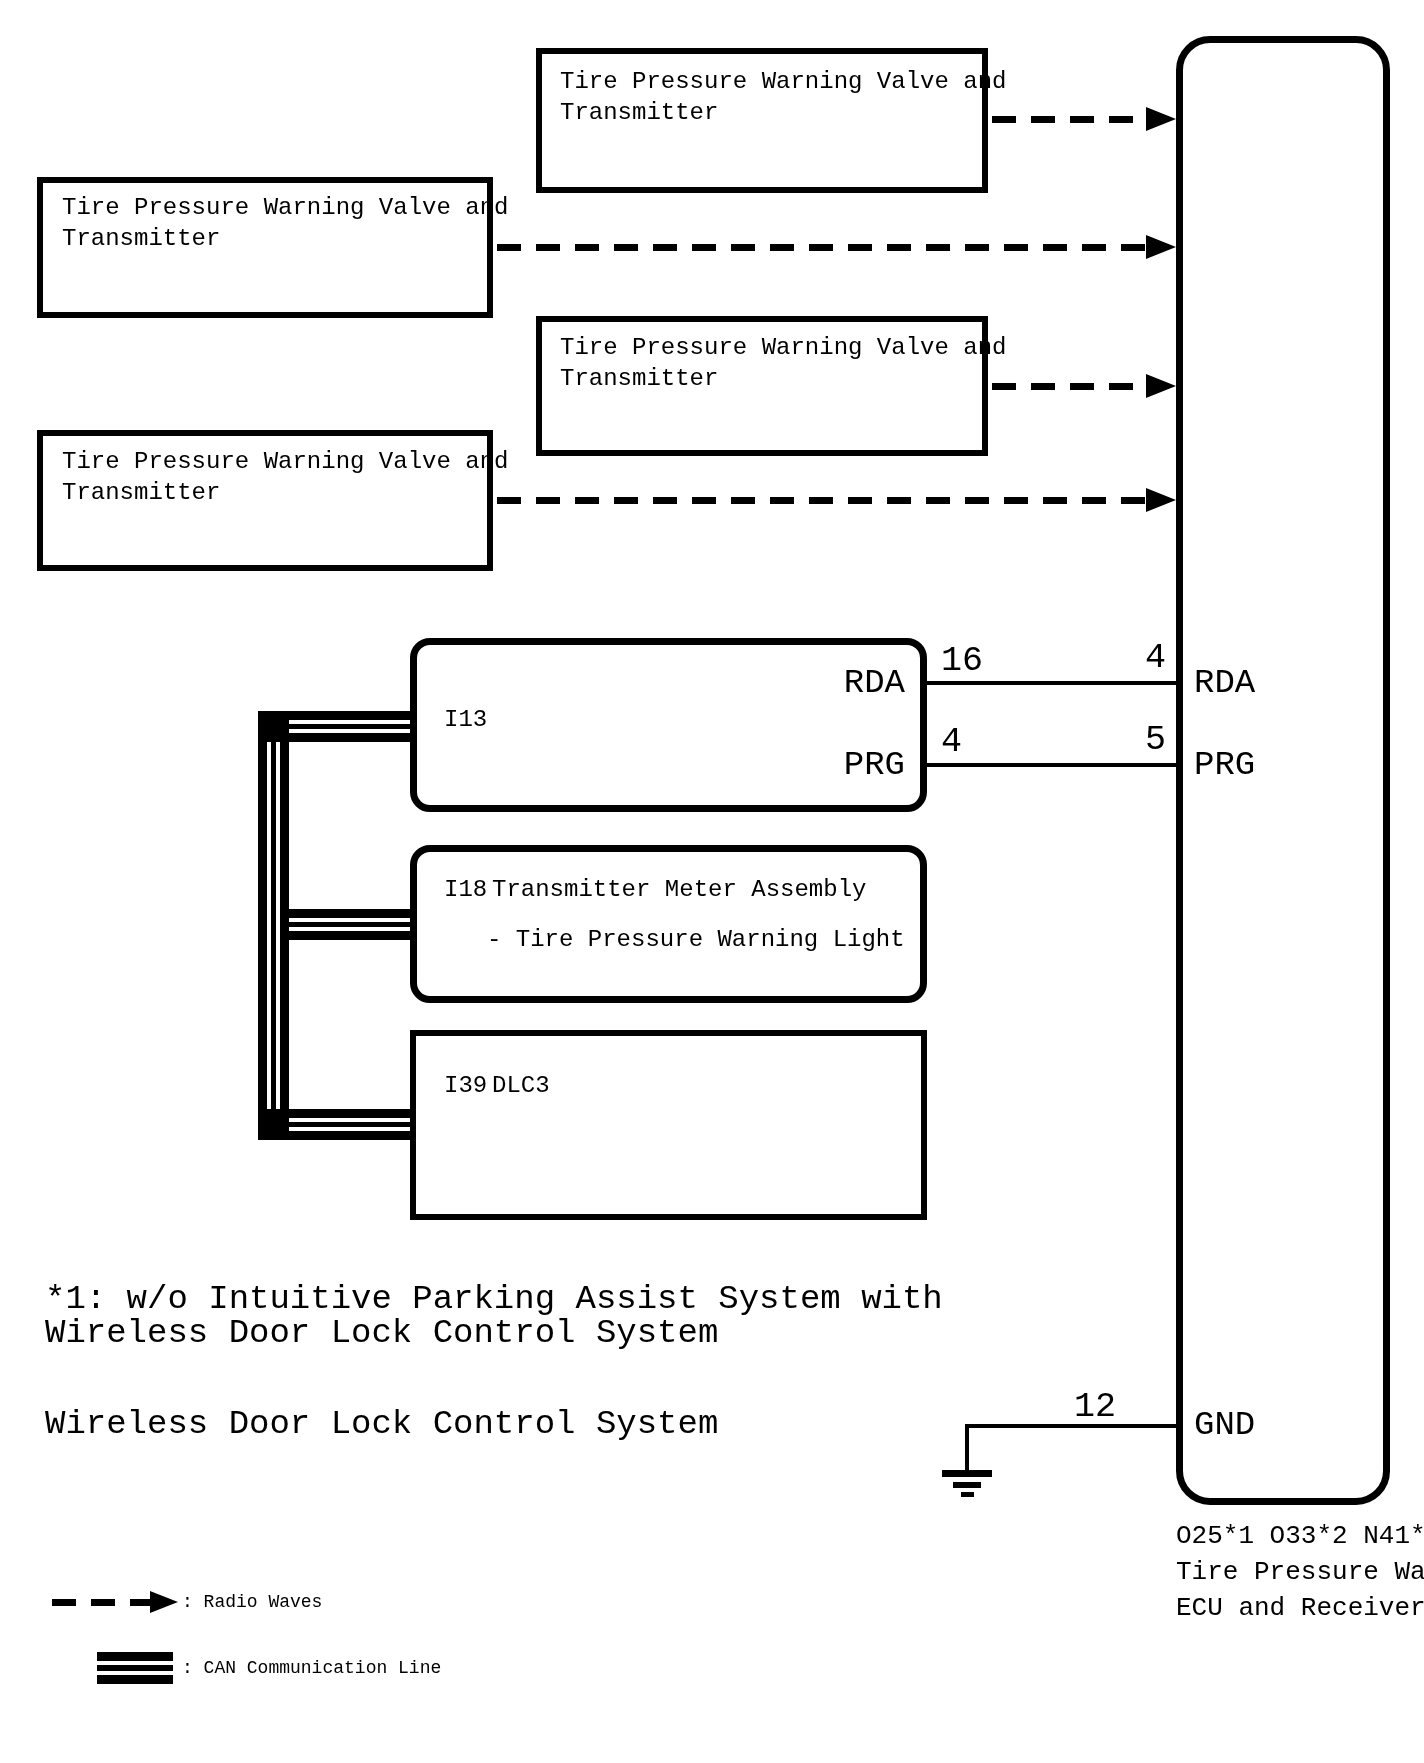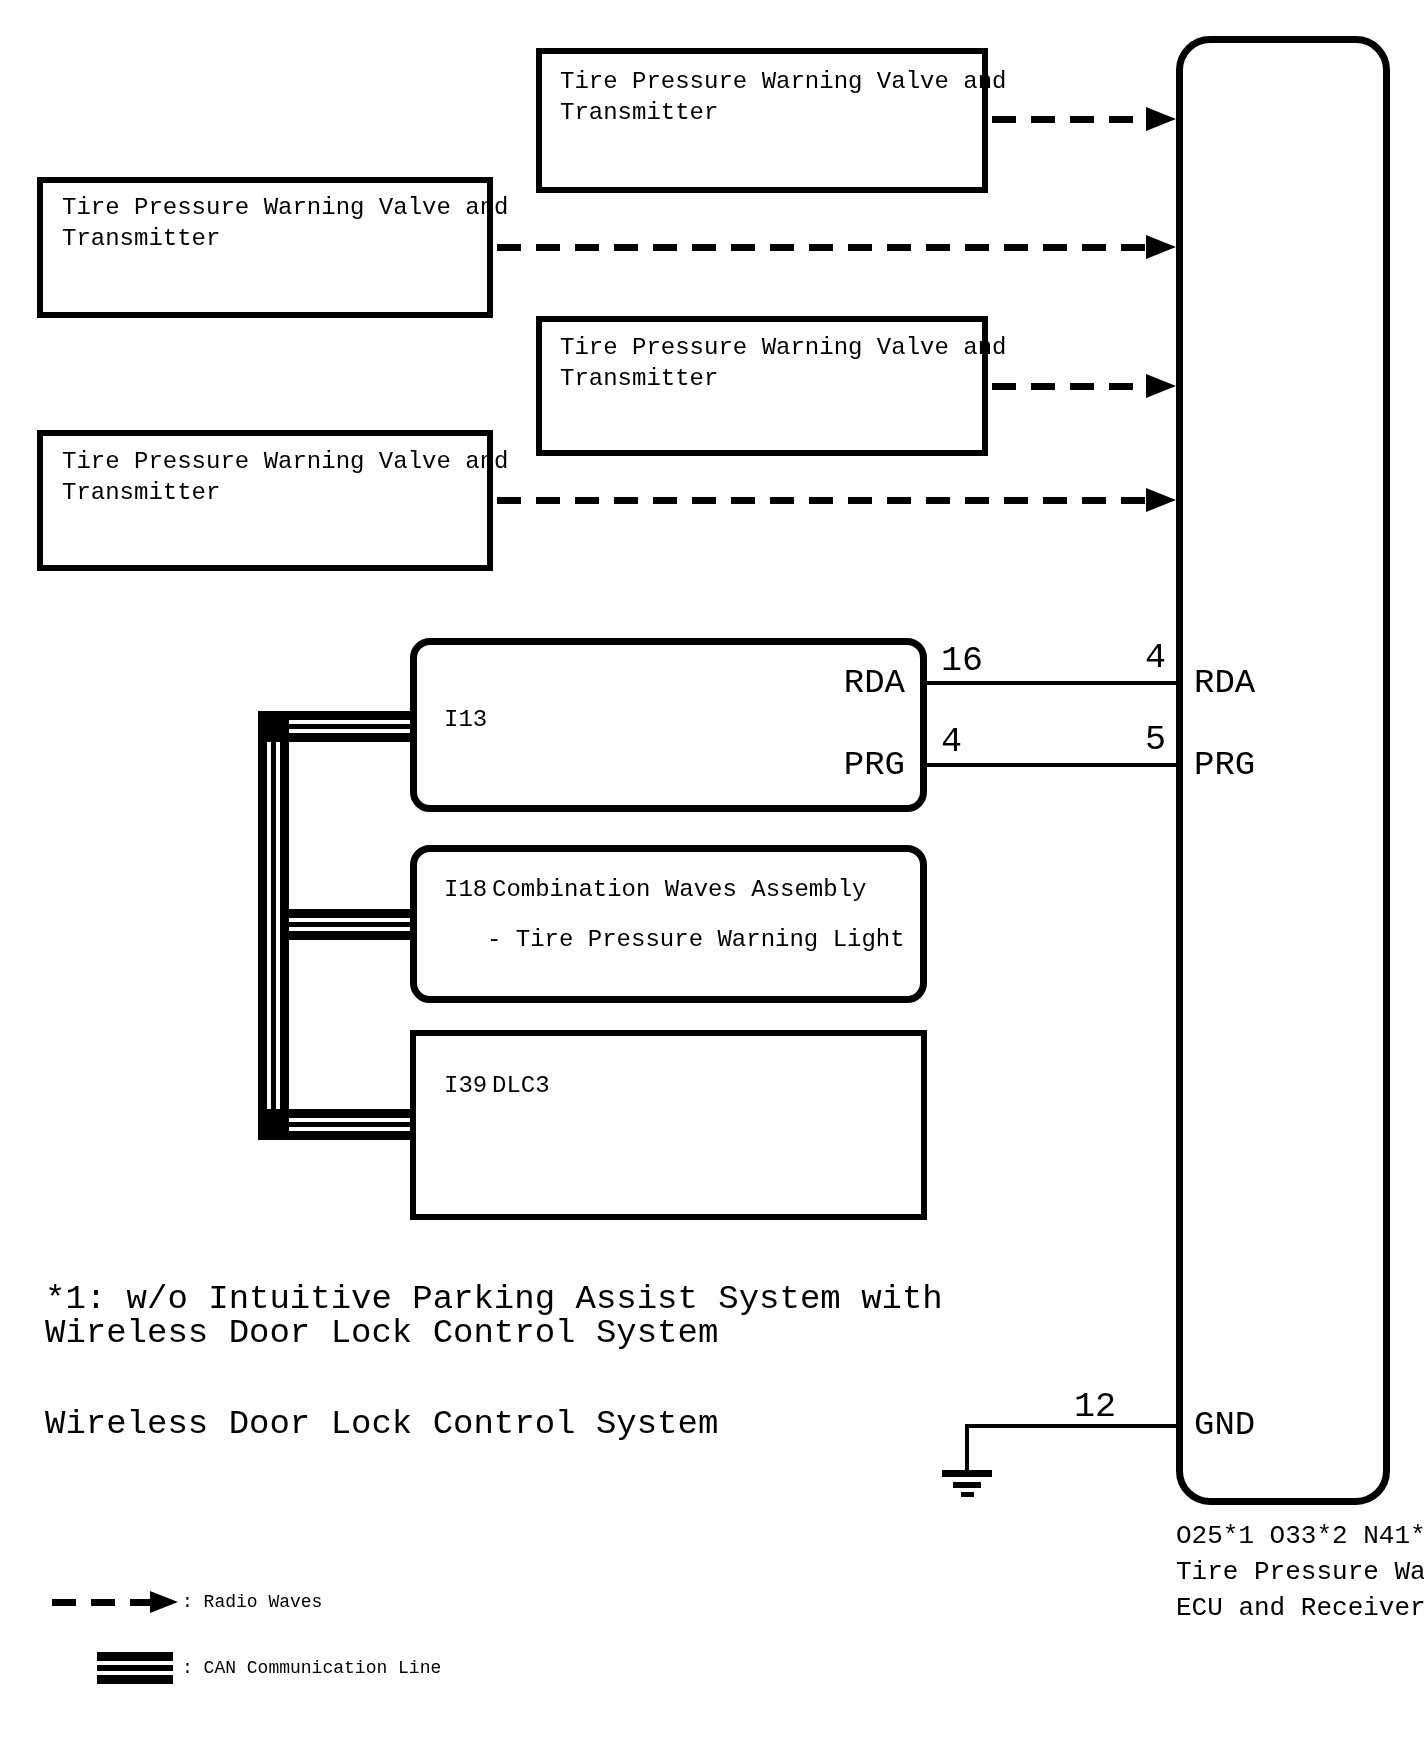--- a/index.html
+++ b/index.html
@@ -97,21 +97,21 @@
   <div class="wire" style="left:927px;top:681px;width:249px;"></div>
   <div class="wire" style="left:927px;top:763px;width:249px;"></div>
 
   <div class="pinnum" style="left:941px;top:648px;">16</div>
   <div class="pinnum" style="left:1116px;top:645px;width:50px;text-align:right;">4</div>
   <div class="pinnum" style="left:941px;top:729px;">4</div>
   <div class="pinnum" style="left:1116px;top:727px;width:50px;text-align:right;">5</div>
 
   <div class="box rbox" style="left:410px;top:845px;width:517px;height:158px;border-width:7px;"></div>
   <div class="boxtext" style="left:444px;top:874px;">I18</div>
-  <div class="boxtext" style="left:492px;top:874px;">Combination Waves Assembly</div>
+  <div class="boxtext" style="left:492px;top:874px;">Transmitter Meter Assembly</div>
   <div class="boxtext" style="left:487px;top:924px;">- Tire Pressure Warning Light</div>
 
   <div class="box" style="left:410px;top:1030px;width:517px;height:190px;"></div>
   <div class="boxtext" style="left:444px;top:1070px;">I39</div>
   <div class="boxtext" style="left:492px;top:1070px;">DLC3</div>
 
   <div class="ribbon-v" style="left:258px;top:711px;height:429px;"></div>
   <div class="ribbon-corner" style="left:258px;top:711px;"></div>
   <div class="ribbon-h" style="left:289px;top:711px;width:121px;"></div>
   <div class="ribbon-h" style="left:289px;top:909px;width:121px;"></div>

